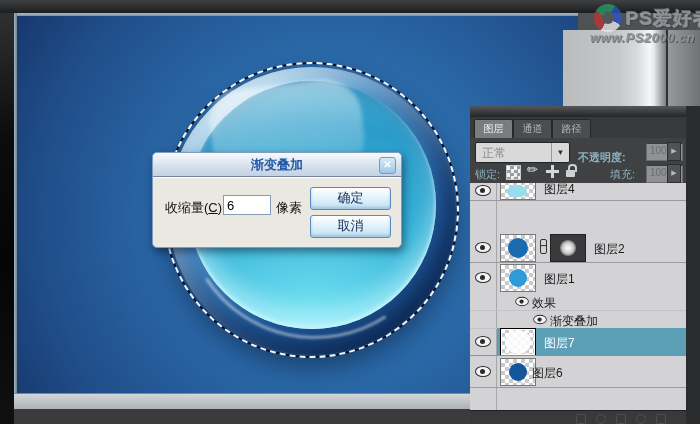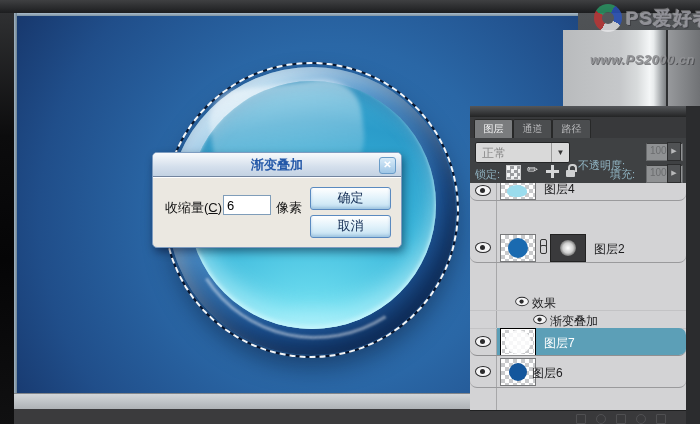--- a/index.html
+++ b/index.html
@@ -100,21 +100,21 @@
     background:conic-gradient(from 210deg,#c23333 0 90deg,#2a9a66 90deg 180deg,#2a55c2 180deg 270deg,#e8e8ea 270deg 360deg);
   }
   .wm-logo::after{content:"";position:absolute;left:8px;top:8px;width:12px;height:12px;border-radius:50%;background:#55585c;}
   .wm-brand{
     position:absolute;left:66px;top:6px;font-size:19px;font-weight:bold;letter-spacing:1px;
     color:rgba(150,150,156,.9);text-shadow:1px 1px 0 rgba(50,50,55,.55),-1px -1px 0 rgba(255,255,255,.35);
     white-space:nowrap;
   }
   .wm-site{
     position:absolute;left:30px;top:30px;font-size:13px;font-style:italic;font-weight:bold;letter-spacing:.5px;
-    color:rgba(145,146,150,.95);text-shadow:1px 1px 0 rgba(45,45,50,.55);white-space:nowrap;margin-top:22px;
+    color:rgba(145,146,150,.95);text-shadow:1px 1px 0 rgba(45,45,50,.55);white-space:nowrap;
   }
 
   
   .panel{left:470px;top:106px;width:216px;height:318px;z-index:40;background:#3f4143;}
   .panel-titlebar{position:absolute;left:0;top:0;width:216px;height:11px;background:linear-gradient(#55575a,#232425);}
   .panel-edge{left:686px;top:106px;width:14px;height:318px;background:#2b2c2e;z-index:40;}
   .tabs{position:absolute;left:0;top:11px;width:216px;height:21px;background:#38393b;border-bottom:1px solid #2a2b2c;}
   .tab{
     position:absolute;top:2px;height:18px;width:37px;text-align:center;line-height:18px;
     font-size:10px;border:1px solid #272828;border-bottom:none;border-radius:2px 2px 0 0;
@@ -150,21 +150,21 @@
   .ic-move{position:absolute;left:40px;top:1px;width:13px;height:13px;}
   .ic-move::before{content:"";position:absolute;left:5px;top:0;width:3px;height:13px;background:#d6d7d8;}
   .ic-move::after{content:"";position:absolute;left:0;top:5px;width:13px;height:3px;background:#d6d7d8;}
   .ic-lock{position:absolute;left:60px;top:0;width:11px;height:14px;}
   .ic-lock::before{content:"";position:absolute;left:2px;top:0;width:5px;height:6px;border:2px solid #cfd0d1;border-bottom:none;border-radius:4px 4px 0 0;}
   .ic-lock::after{content:"";position:absolute;left:0;top:6px;width:9px;height:7px;background:#cfd0d1;border-radius:1px;}
 
   .list{position:absolute;left:0;top:77px;width:216px;height:227px;background:#d3d3d5;overflow:hidden;}
   .eye-divider{position:absolute;left:26px;top:0;width:1px;height:227px;background:#a7a7a9;}
   .row{position:absolute;left:0;width:216px;overflow:hidden;}
-  .row.layer{border-bottom:1px solid #9a9a9c;border-radius:7px;}
+  .row.layer{border-bottom:1px solid #9a9a9c;}
   .row.fx{border-bottom:1px solid #c3c3c5;}
   .row-label{position:absolute;font-size:12px;color:#1c1c1e;white-space:nowrap;}
   .sel{background:#5c9fb7;}
   .eye{position:absolute;width:16px;height:11px;}
   .eye::before{content:"";position:absolute;left:0;top:0;width:14px;height:9px;border:1px solid #2a2a2c;border-radius:50%;background:#f4f4f5;}
   .eye::after{content:"";position:absolute;left:5px;top:2.5px;width:5px;height:5px;border-radius:50%;background:#2a2a2c;}
   .thumb{
     position:absolute;left:30px;width:34px;height:26px;border:1px solid #77787a;
     background-image:conic-gradient(#c9cacc 25%,#ffffff 0 50%,#c9cacc 0 75%,#ffffff 0);
     background-size:8px 8px;
@@ -218,21 +218,21 @@
     <div class="tab active" style="left:4px;">图层</div>
     <div class="tab" style="left:43px;">通道</div>
     <div class="tab" style="left:82px;">路径</div>
   </div>
 
   <div class="controls">
     <div class="dropdown">
       <span class="dd-val">正常</span>
       <span class="dd-btn">▼</span>
     </div>
-    <div class="ctl-label" style="left:108px;top:20px;">不透明度:</div>
+    <div class="ctl-label" style="left:108px;top:12px;font-weight:bold;">不透明度:</div>
     <div class="val-box" style="left:176px;top:5px;">100%</div>
     <div class="val-btn" style="left:197px;top:4px;">▶</div>
 
     <div class="ctl-label" style="left:5px;top:29px;">锁定:</div>
     <div class="lock-icons">
       <div class="ic-checker"></div>
       <div class="ic-brush">✏</div>
       <div class="ic-move"></div>
       <div class="ic-lock"></div>
     </div>
@@ -258,20 +258,27 @@
       <div class="thumb" style="top:1px;">
         <div class="dot" style="left:7px;top:3px;width:20px;height:20px;background:#1a6ab0;"></div>
       </div>
       <div class="link-icon" style="top:6px;"></div>
       <div class="mask-thumb" style="top:1px;">
           <div class="glow"></div>
         </div>
       <div class="row-label" style="left:124px;top:8px;">图层2</div>
     </div>
 
+    <div class="row layer" style="top:80px;height:29px;border-bottom:none;">
+      <div class="eye" style="left:5px;top:9px;"></div>
+      <div class="thumb" style="top:1px;">
+        <div class="dot" style="left:8px;top:4px;width:18px;height:18px;background:#2f9ad8;"></div>
+      </div>
+      <div class="row-label" style="left:74px;top:8px;">图层1</div>
+    </div>
 
     <div class="row fx" style="top:109px;height:18px;">
       <div class="eye" style="left:44px;top:4px;transform:scale(.85);"></div>
       <div class="row-label" style="left:62px;top:3px;">效果</div>
     </div>
 
     <div class="row fx" style="top:127px;height:18px;">
       <div class="eye" style="left:62px;top:4px;transform:scale(.85);"></div>
       <div class="row-label" style="left:80px;top:3px;">渐变叠加</div>
     </div>

